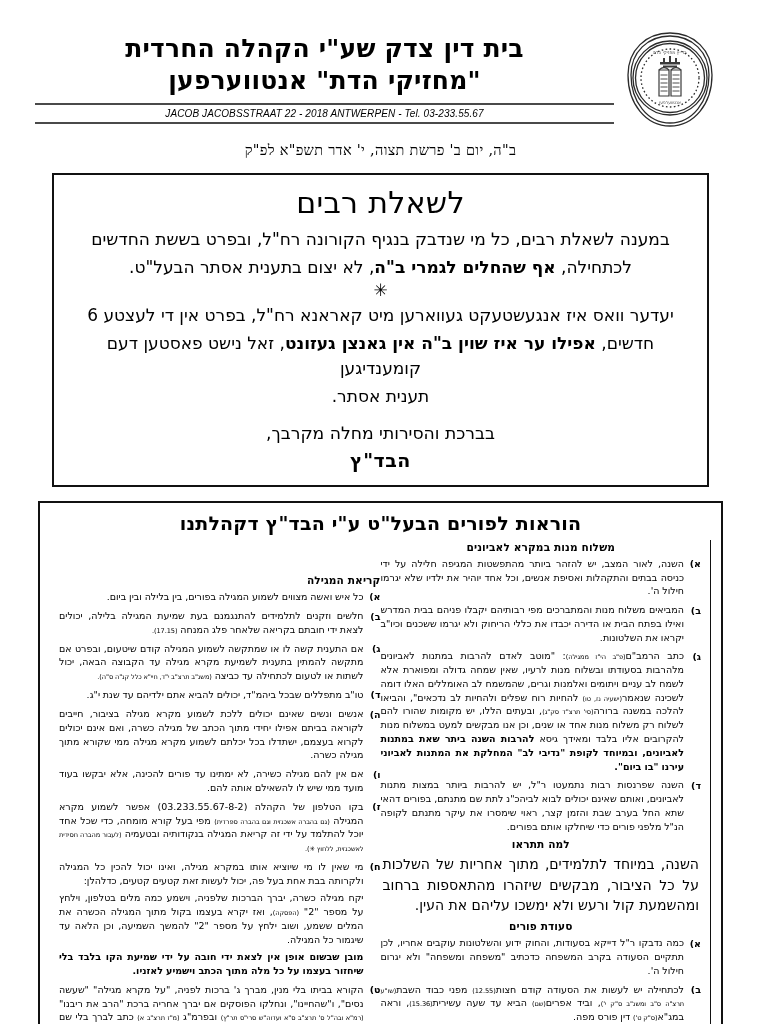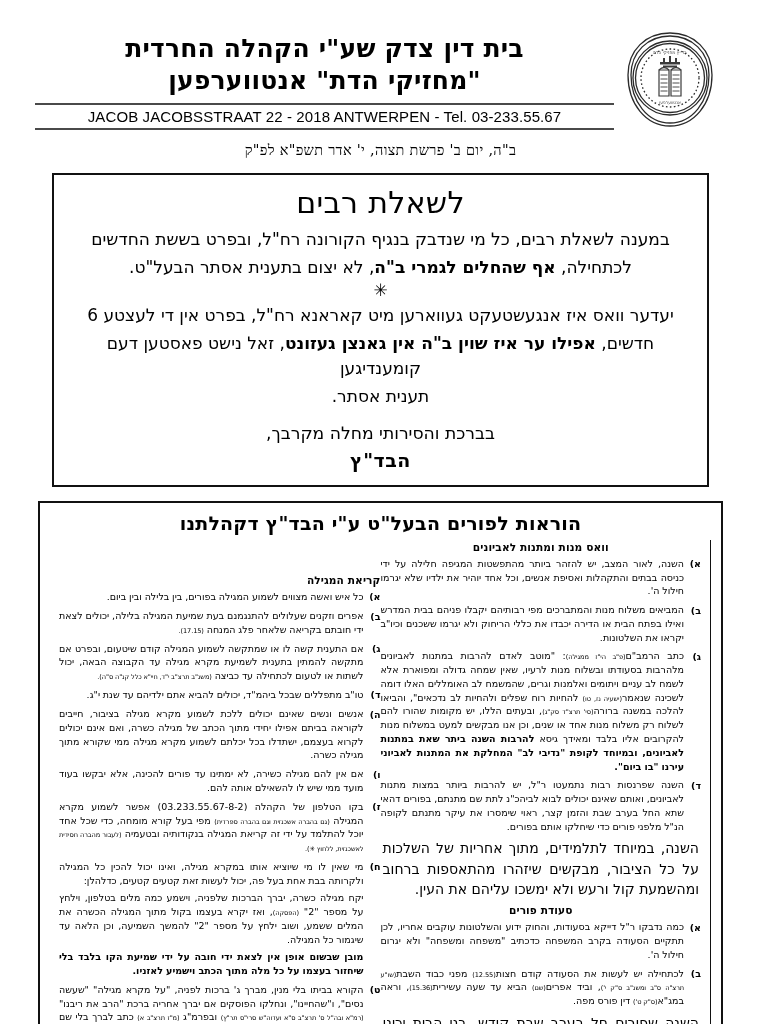--- a/index.html
+++ b/index.html
@@ -54,24 +54,25 @@
     margin-top: 1px;
   }
   .address-wrap {
     margin-top: 7px;
     border-top: 2px solid #4a4a4a;
     border-bottom: 2px solid #4a4a4a;
     padding: 3px 0 3px 0;
   }
   .address-line {
     direction: ltr;
-    font-size: 15px;
+    font-size: 10px;
     font-family: "Liberation Sans", sans-serif;
     letter-spacing: 0.1px;
     text-align: center;
+    font-style: italic;
   }
 
   
   .seal {
     width: 96px;
     height: 100px;
     margin-left: 8px;
     margin-right: 8px;
     flex: 0 0 auto;
   }
@@ -279,21 +280,21 @@
     <div class="announce-signature">הבד"ץ</div>
   </div>
 
   <div class="guide-box">
     <div class="guide-title">הוראות לפורים הבעל"ט ע"י הבד"ץ דקהלתנו</div>
 
     <div class="columns">
 
       <div class="col col-left">
 
-        <div class="sec-head">וואס מנות ומתנות לאביונים</div>
+        <div class="sec-head">משלוח מנות במקרא לאביונים</div>
 
         <div class="item">
           <div class="item-marker">א)</div>
           <div class="item-body">השנה, לאור המצב, יש להזהר ביותר מהתפשטות המגיפה חלילה על ידי כניסה בבתים והתקהלות ואסיפת אנשים, וכל אחד יוהיר את ילדיו שלא יגרמו חילול ה'.</div>
         </div>
 
         <div class="item">
           <div class="item-marker">ב)</div>
           <div class="item-body">המביאים משלוח מנות והמתברכים מפי רבותיהם יקבלו פניהם בבית המדרש ואילו בפתח הבית או הדירה יכבדו את כללי הריחוק ולא יגרמו ששכנים וכיו"ב יקראו את השלטונות.</div>
         </div>
@@ -301,20 +302,21 @@
         <div class="item">
           <div class="item-marker">ג)</div>
           <div class="item-body"><span>כתב הרמב"ם</span><span class="srcref">(פ"ב הי"ז ממגילה)</span><span>: "מוטב לאדם להרבות במתנות לאביונים מלהרבות בסעודתו ובשלוח מנות לרעיו, שאין שמחה גדולה ומפוארת אלא לשמח לב עניים ויתומים ואלמנות וגרים, שהמשמח לב האומללים האלו דומה לשכינה שנאמר</span><span class="srcref">(ישעיה נז, טו)</span><span> להחיות רוח שפלים ולהחיות לב נדכאים", והביאו להלכה במשנה ברורה</span><span class="srcref">(סי' תרצ"ד סק"ג)</span><span>, ובעתים הללו, יש מקומות שהורו להם לשלוח רק משלוח מנות אחד או שנים, וכן אנו מבקשים למעט במשלוח מנות להקרובים אליו בלבד ומאידך גיסא </span><b>להרבות השנה ביתר שאת במתנות לאביונים, ובמיוחד לקופת "נדיבי לב" המחלקת את המתנות לאביוני עירנו "בו ביום".</b></div>
         </div>
 
         <div class="item">
           <div class="item-marker">ד)</div>
           <div class="item-body">השנה שפרנסות רבות נתמעטו ר"ל, יש להרבות ביותר במצות מתנות לאביונים, ואותם שאינם יכולים לבוא לביהכ"נ לתת שם מתנתם, בפורים דהאי שתא החל בערב שבת והזמן קצר, ראוי שימסרו את עיקר מתנתם לקופה הנ"ל מלפני פורים כדי שיחלקו אותם בפורים.</div>
         </div>
 
+        <div class="sec-head">למה תתראו</div>
         <div class="plain-para">השנה, במיוחד לתלמידים, מתוך אחריות של השלכות על כל הציבור, מבקשים שיזהרו מהתאספות ברחוב ומהשמעת קול ורעש ולא ימשכו עליהם את העין.</div>
 
         <div class="sec-head">סעודת פורים</div>
 
         <div class="item">
           <div class="item-marker">א)</div>
           <div class="item-body">כמה נדבקו ר"ל דייקא בסעודות, והחוק ידוע והשלטונות עוקבים אחריו, לכן תתקיים הסעודה בקרב המשפחה כדכתיב "משפחה ומשפחה" ולא יגרום חילול ה'.</div>
         </div>
 
         <div class="item">
@@ -330,21 +332,21 @@
 
         <div class="sec-head inline-right">קריאת המגילה</div>
 
         <div class="item">
           <div class="item-marker">א)</div>
           <div class="item-body">כל איש ואשה  מצווים לשמוע המגילה בפורים, בין בלילה ובין ביום.</div>
         </div>
 
         <div class="item">
           <div class="item-marker">ב)</div>
-          <div class="item-body"><span>אפרים וזקנים שעלולים להתנגמנם בעת שמיעת המגילה בלילה, יכולים לצאת ידי חובתם בקריאה שלאחר פלג המנחה</span> <span class="srcref">(17.15).</span></div>
+          <div class="item-body"><span>חלשים וזקנים לתלמידים להתנגמנם בעת שמיעת המגילה בלילה, יכולים לצאת ידי חובתם בקריאה שלאחר פלג המנחה</span> <span class="srcref">(17.15).</span></div>
         </div>
 
         <div class="item">
           <div class="item-marker">ג)</div>
           <div class="item-body"><span>אם התענית קשה לו או שמתקשה לשמוע המגילה קודם שיטעום, ובפרט אם מתקשה להמתין בתענית לשמיעת מקרא מגילה עד הקבוצה הבאה, יכול לשתות או לטעום לכתחילה עד כביצה</span> <span class="srcref">(משנ"ב תרצ"ב י"ד, חיי"א כלל קנ"ה ס"ה).</span></div>
         </div>
 
         <div class="item">
           <div class="item-marker">ד)</div>
           <div class="item-body">טו"ב מתפללים שבכל ביהמ"ד, יכולים להביא אתם ילדיהם עד שנת י"ג.</div>

